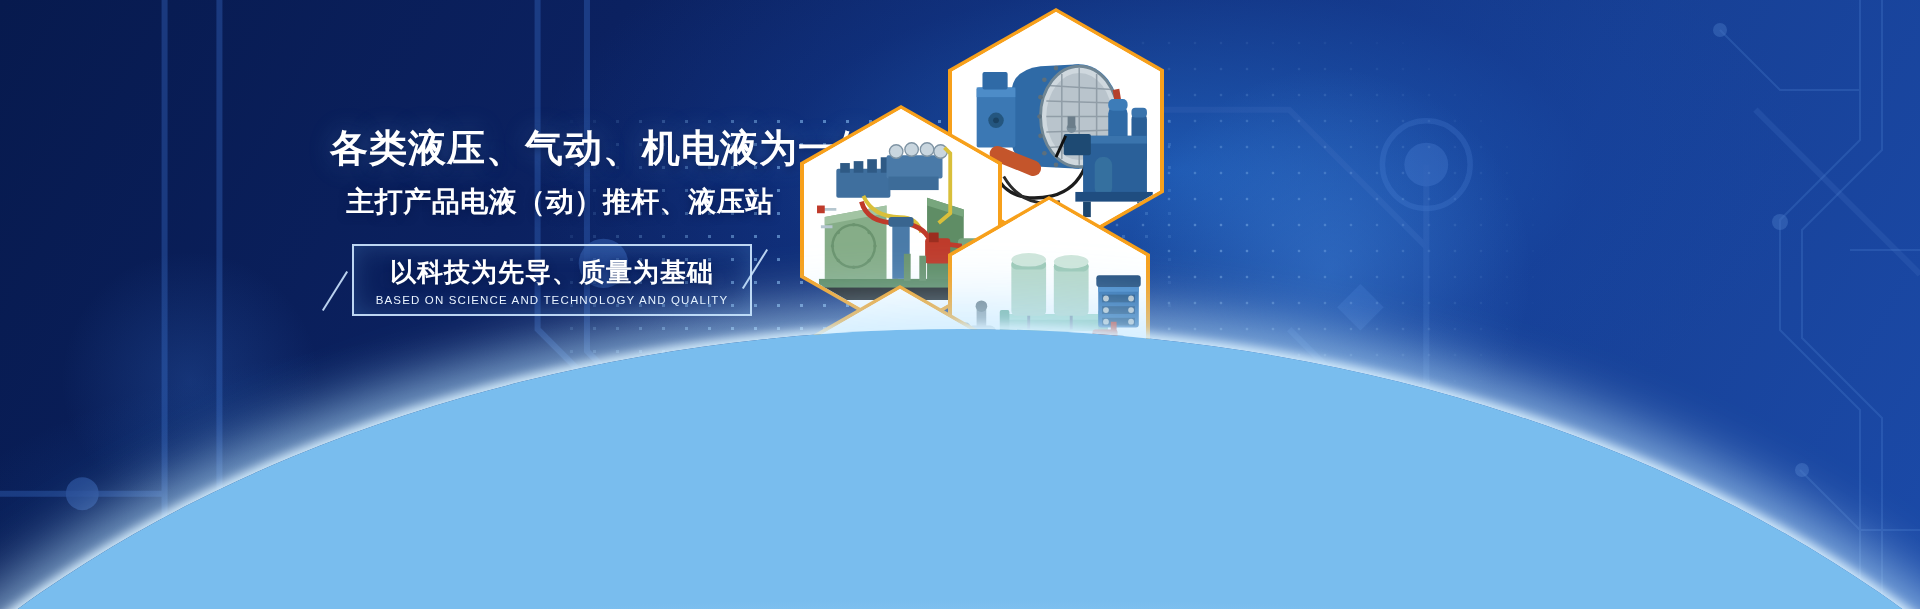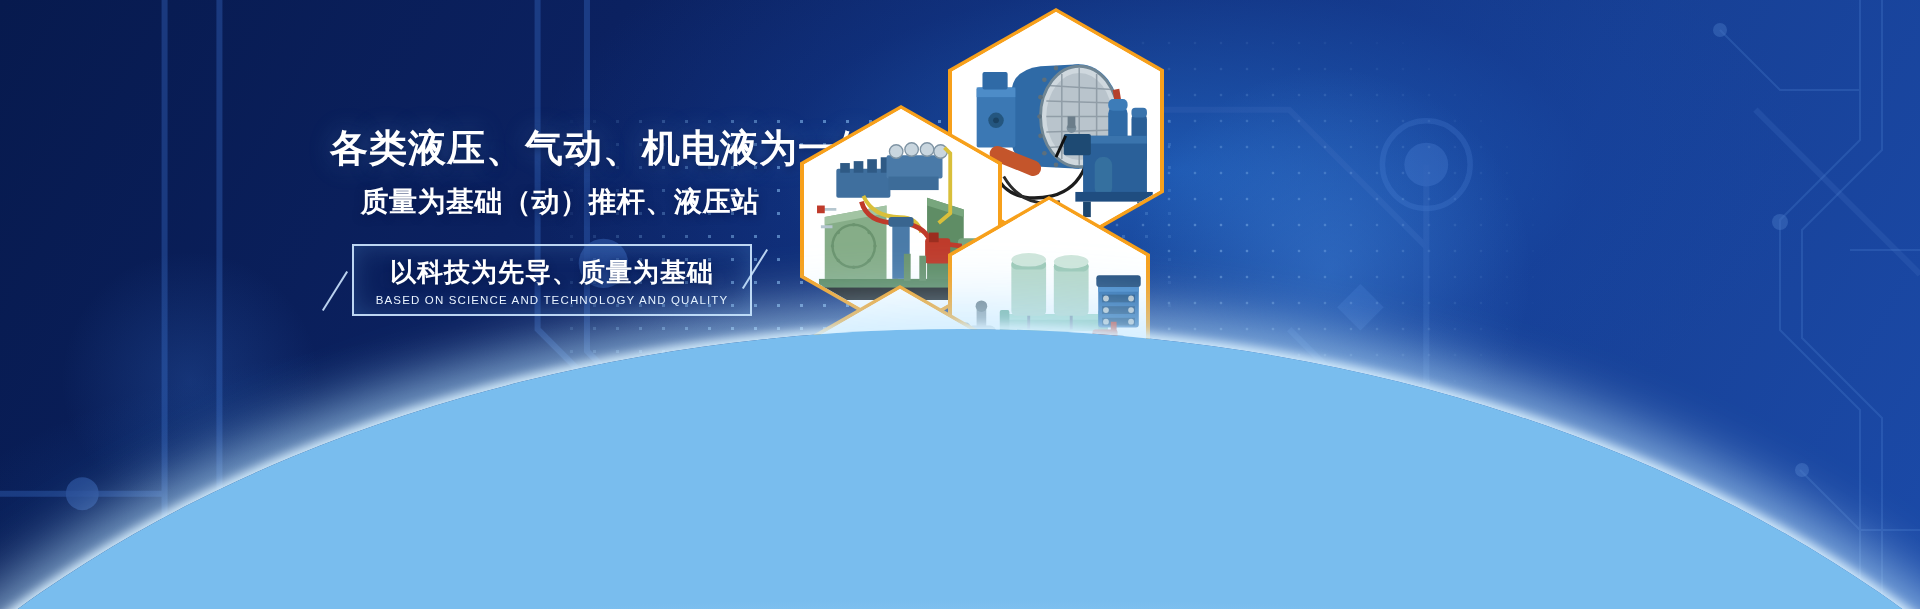--- a/index.html
+++ b/index.html
@@ -173,21 +173,21 @@
   </svg>
 
   <div class="glow glow-a"></div>
   <div class="glow glow-b"></div>
 
   <div class="dotgrid"></div>
   <div class="dotgrid2"></div>
 
   <div class="text-block">
     <div class="headline-1">各类液压、气动、机电液为一体</div>
-    <div class="headline-2">质量为基础（动）推杆、液压站</div>
+    <div class="headline-2">主打产品电液（动）推杆、液压站</div>
 
     <div class="slogan-wrap">
       <div class="slash slash-l"></div>
       <div class="slash slash-r"></div>
       <div class="slogan-box">
         <div class="slogan-cn">以科技为先导、质量为基础</div>
         <div class="slogan-en">BASED ON SCIENCE AND TECHNOLOGY AND QUALITY</div>
       </div>
     </div>
   </div>

